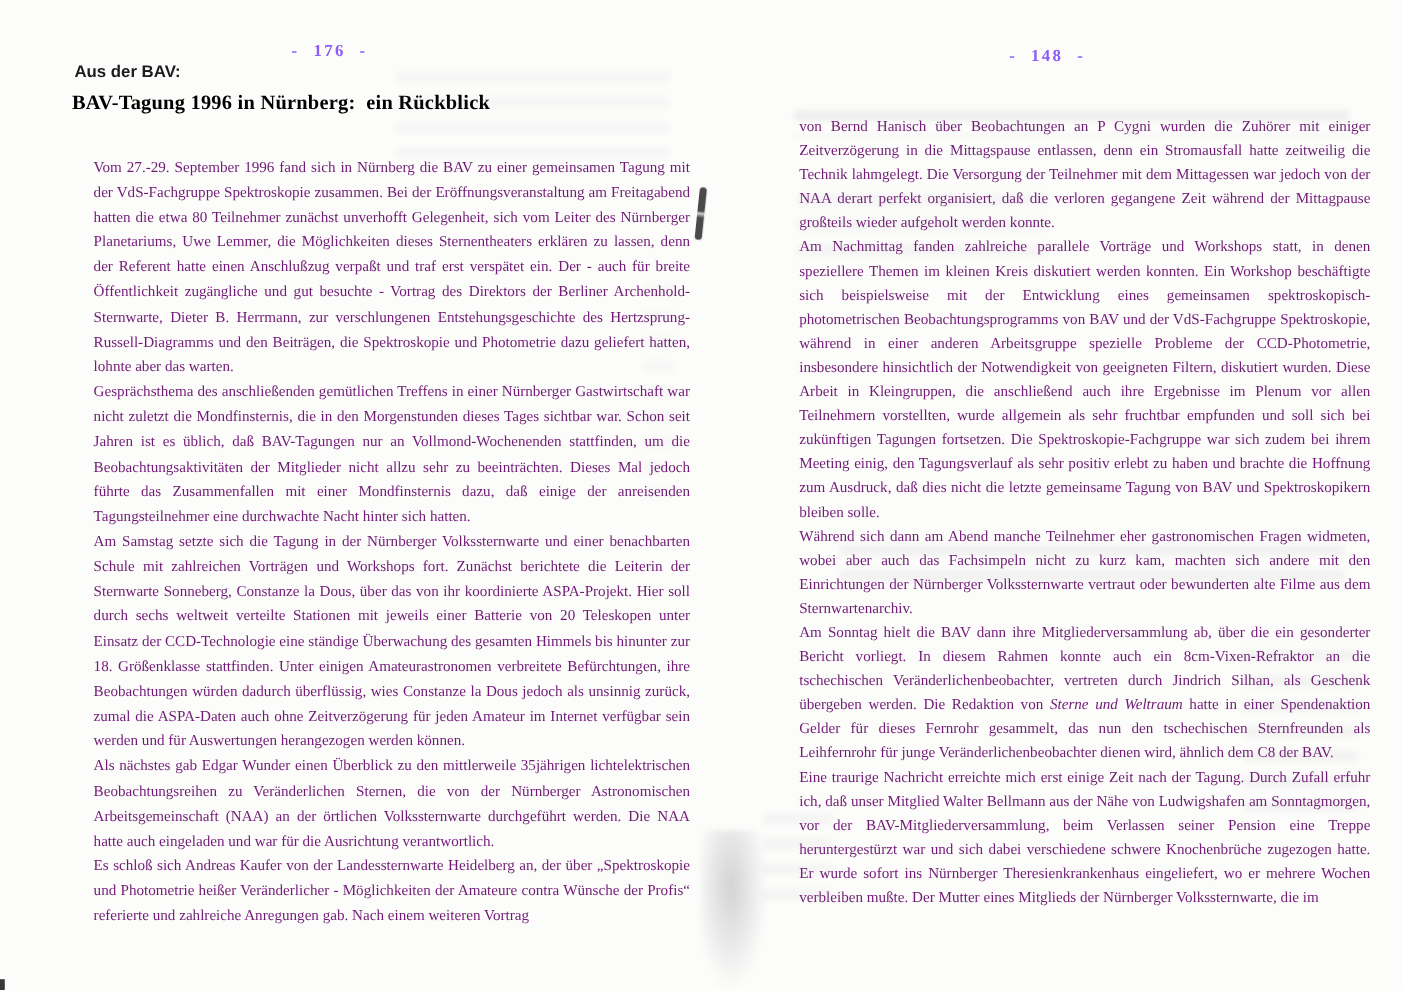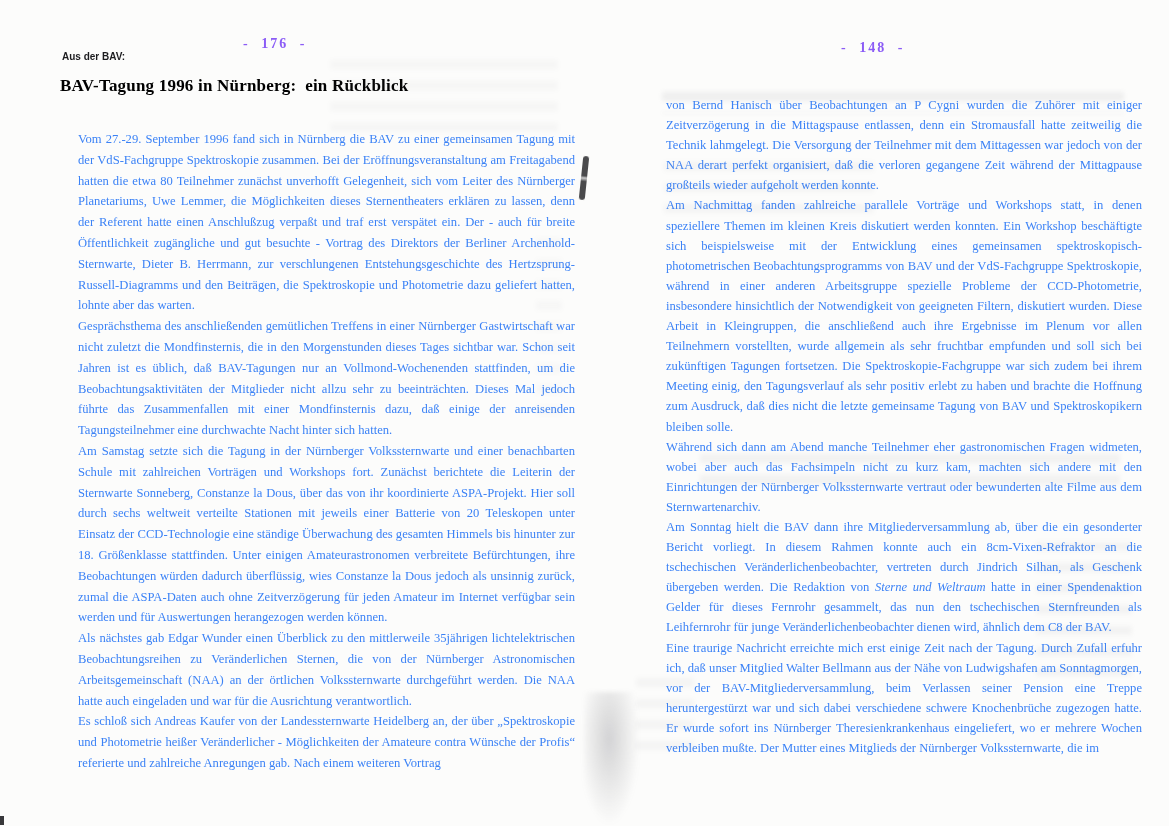--- a/index.html
+++ b/index.html
@@ -20,38 +20,38 @@
     word-spacing:6px;
     color:#8b5cf6;
   }
   #pn-left{left:243px;top:36px;}
   #pn-right{left:841px;top:40px;}
   .kicker{
     position:absolute;
     left:62px;top:51px;
     font-family:"Liberation Sans", sans-serif;
     font-weight:bold;
-    font-size:10px;
+    font-size:14px;
     color:#1c1c1f;
   }
   .title{
     position:absolute;
     left:60px;top:76px;
     font-family:"Liberation Serif", serif;
     font-weight:bold;
     font-size:17px;
     letter-spacing:.2px;
     color:#000000;
     white-space:pre-wrap;
   }
   .body-col{
     position:absolute;
     font-family:"Liberation Serif", serif;
     font-size:12.6px;
-    color:#3b82f6;
+    color:#701a75;
     text-align:justify;
     text-justify:inter-word;
   }
   .body-col p{margin:0;}
   #left-body{
     left:78px;top:129px;width:497px;
     line-height:20.8px;
   }
   #right-body{
     left:666px;top:95px;width:476px;

